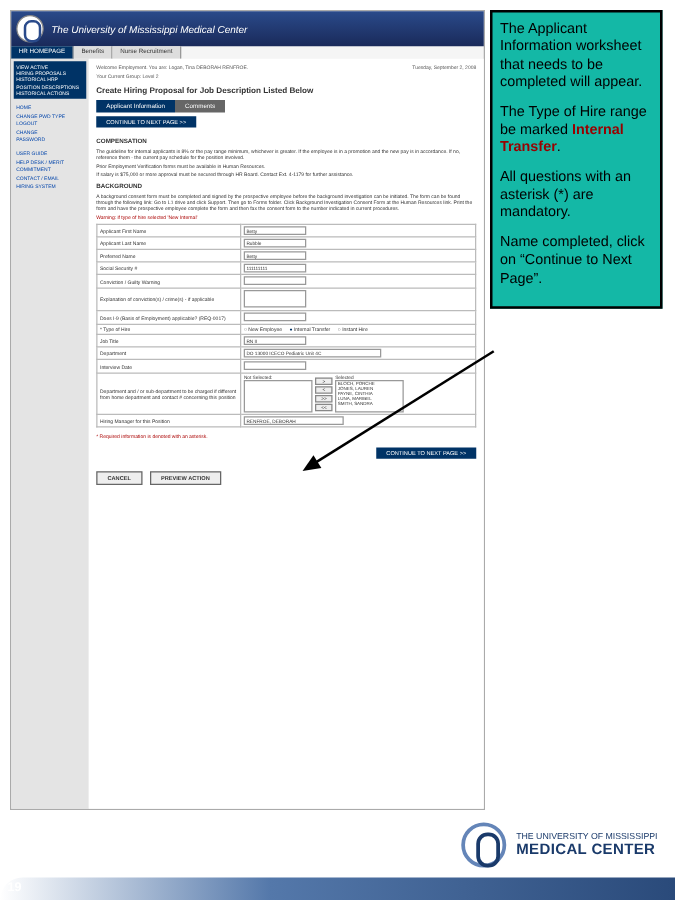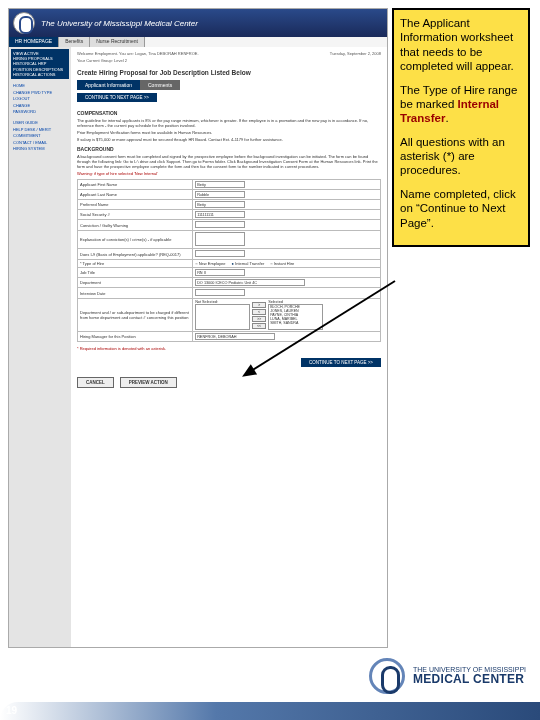--- a/index.html
+++ b/index.html
@@ -44,21 +44,21 @@
   .radio-row .sel::before { content:'● '; color:#003366; }
   .listbox { width:55px; height:26px; border:1px solid #999; font-size:3.6px; overflow:hidden; padding:1px; line-height:1.1; }
   .btnstack { display:flex; flex-direction:column; gap:1px; margin:0 2px; }
   .btnstack div { border:1px solid #888; font-size:3.8px; width:14px; text-align:center; background:#eee; }
   .redtext { color:#a00; font-size:4px; margin:4px 0; }
 
   .footer-btns { display:flex; gap:6px; margin-top:6px; }
   .footer-btns div { border:1px solid #666; background:#eee; font-size:4.5px; padding:2px 8px; font-weight:bold; }
 
   
-  .callout { position:absolute; right:10px; top:8px; width:138px; border:2px solid #000; background:#fde047; padding:6px 6px; font-family: Verdana, sans-serif; font-size:11.5px; line-height:1.25; }
+  .callout { position:absolute; right:10px; top:8px; width:138px; border:2px solid #000; background:#14b8a6; padding:6px 6px; font-family: Verdana, sans-serif; font-size:11.5px; line-height:1.25; }
   .callout p { margin-bottom:9px; }
   .callout .red { color:#900; font-weight:bold; }
 
   
   .arrow-line { position:absolute; background:#000; height:2px; transform-origin:left center; }
   .arrow-head { position:absolute; width:0; height:0; border-right:14px solid #000; border-top:6px solid transparent; border-bottom:6px solid transparent; }
 
   
   .footer-logo { position:absolute; right:14px; bottom:26px; display:flex; align-items:center; gap:8px; }
   .footer-logo .circ { width:36px; height:36px; border-radius:50%; border:3px solid #6485b8; position:relative; }
@@ -222,21 +222,21 @@
           <div>CANCEL</div>
           <div>PREVIEW ACTION</div>
         </div>
       </div>
     </div>
   </div>
 
   <div class="callout">
     <p>The Applicant Information worksheet that needs to be completed will appear.</p>
     <p><span>The Type of Hire range be marked </span><span class="red">Internal Transfer</span><span>.</span></p>
-    <p>All questions with an asterisk (*) are procedures.</p>
+    <p>All questions with an asterisk (*) are mandatory.</p>
     <p>Name completed, click on “Continue to Next Page”.</p>
   </div>
 
   <div class="arrow-line" style="left:395px; top:280px; width:175px; transform:rotate(148deg);"></div>
   <div class="arrow-head" style="left:241px; top:367px; transform:rotate(-32deg);"></div>
 
   <div class="bottom-stripe"></div>
   <div class="footer-logo">
     <div class="circ"></div>
     <div class="txt">

